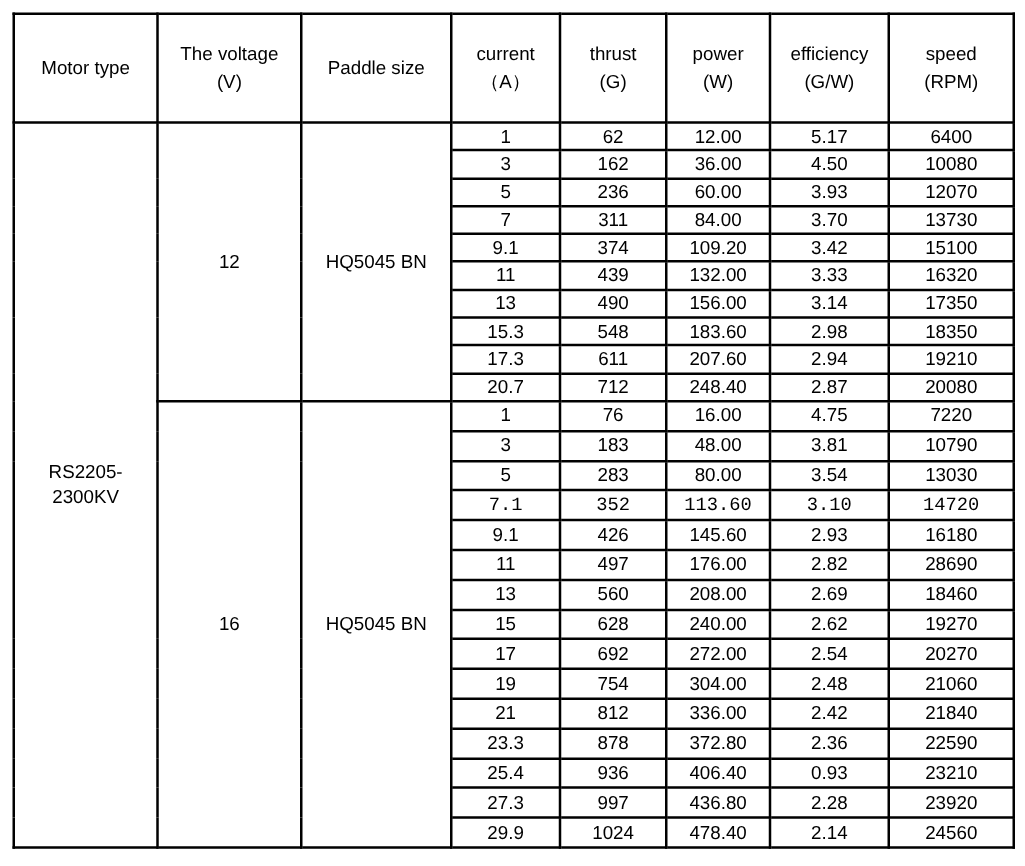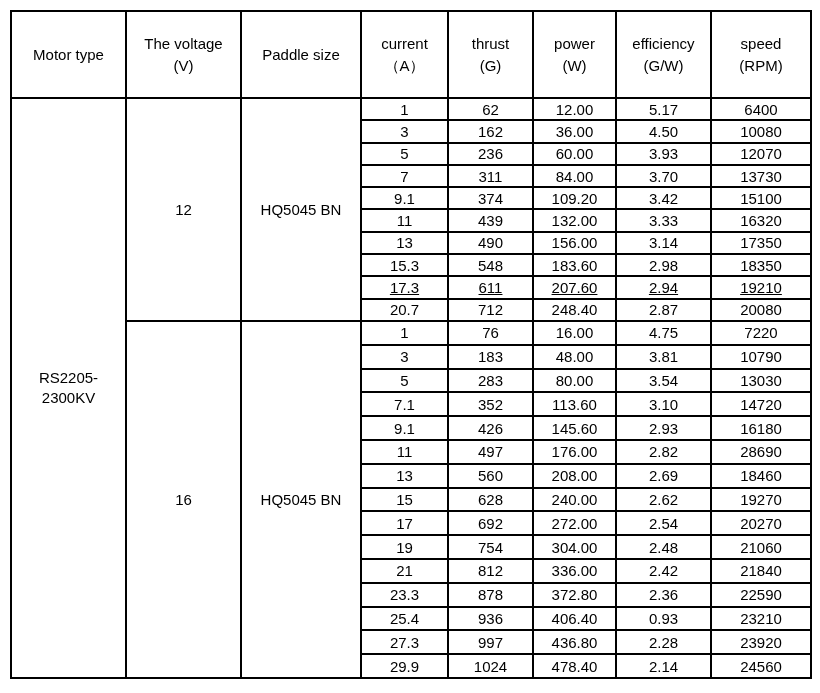--- a/index.html
+++ b/index.html
@@ -157,21 +157,21 @@
           <td>3.14</td>
           <td>17350</td>
         </tr>
         <tr style="height: 22.3px;">
           <td>15.3</td>
           <td>548</td>
           <td>183.60</td>
           <td>2.98</td>
           <td>18350</td>
         </tr>
-        <tr style="height: 22.3px; text-decoration: underline;">
+        <tr style="height: 22.3px;">
           <td>17.3</td>
           <td>611</td>
           <td>207.60</td>
           <td>2.94</td>
           <td>19210</td>
         </tr>
         <tr style="height: 22.3px;">
           <td>20.7</td>
           <td>712</td>
           <td>248.40</td>
@@ -194,21 +194,21 @@
           <td>3.81</td>
           <td>10790</td>
         </tr>
         <tr style="height: 23.8px;">
           <td>5</td>
           <td>283</td>
           <td>80.00</td>
           <td>3.54</td>
           <td>13030</td>
         </tr>
-        <tr style="height: 23.8px;">
+        <tr style="height: 23.8px; font-family: Liberation Mono, monospace;">
           <td>7.1</td>
           <td>352</td>
           <td>113.60</td>
           <td>3.10</td>
           <td>14720</td>
         </tr>
         <tr style="height: 23.8px;">
           <td>9.1</td>
           <td>426</td>
           <td>145.60</td>

